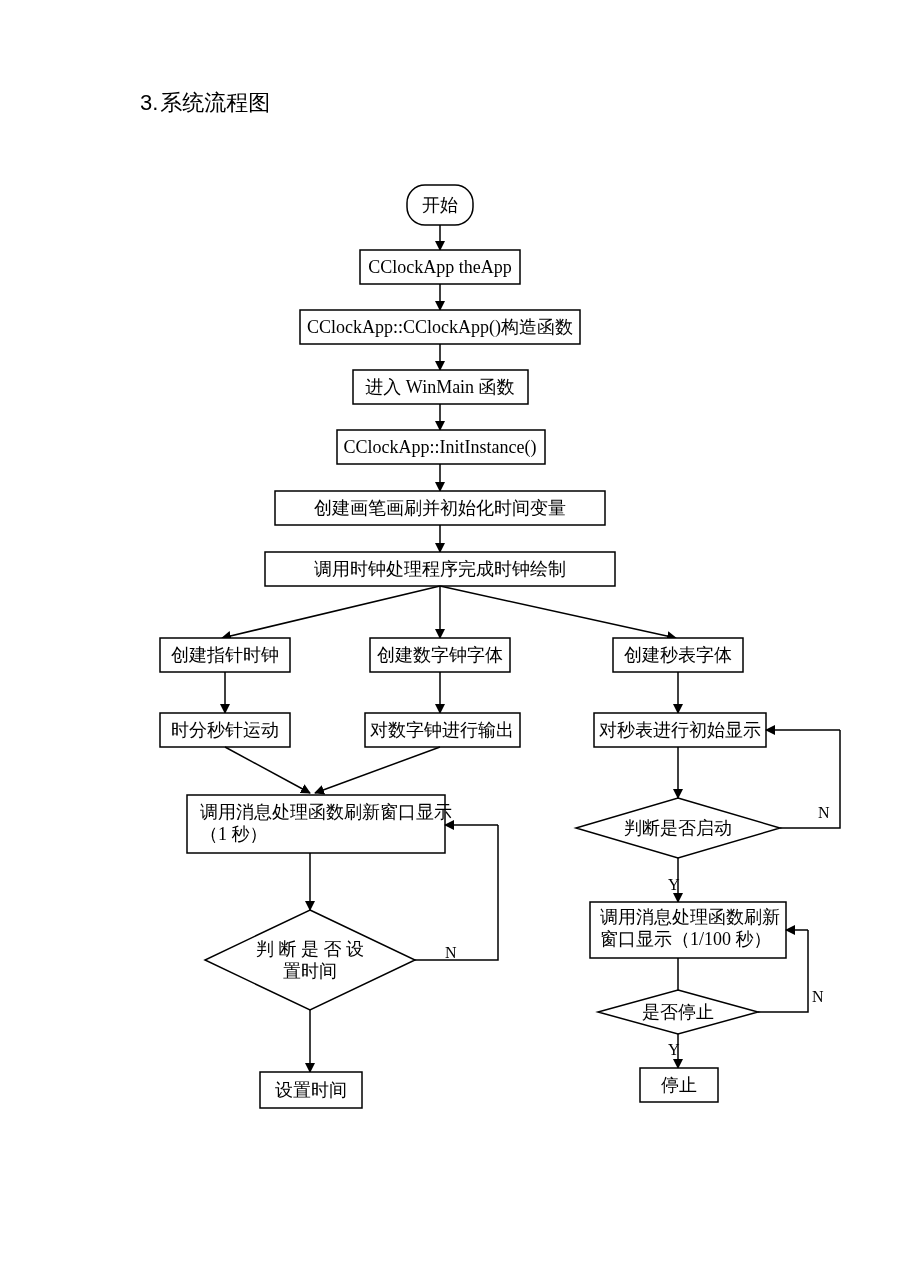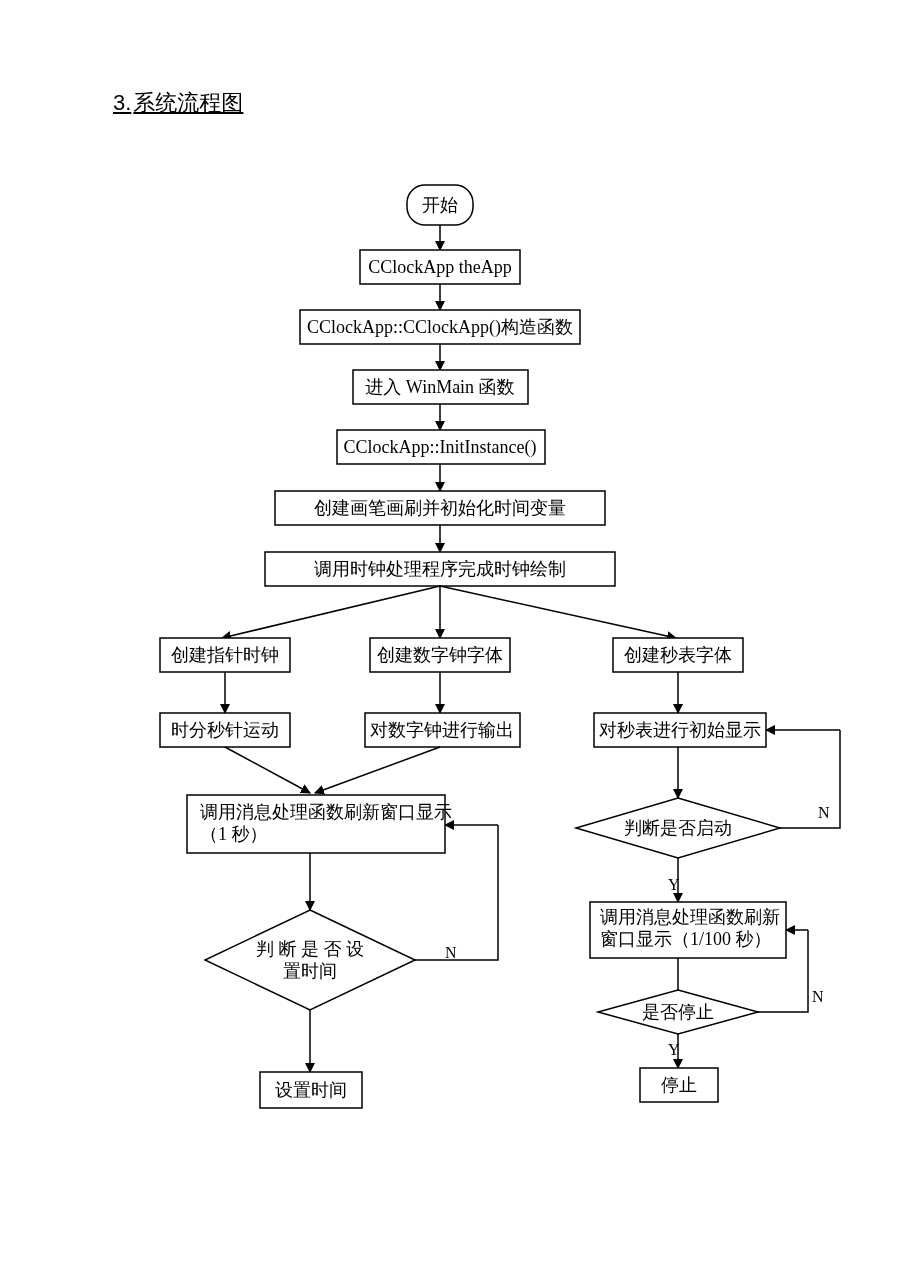--- a/index.html
+++ b/index.html
@@ -42,21 +42,21 @@
   }
   .edge-label {
     font-size: 16px;
     font-family: "Times New Roman", serif;
   }
 </style>
 </head>
 <body>
 <div class="page">
 
-<div class="heading" style="left:113px; top:88px;text-decoration:underline;">
+<div class="heading" style="left:140px; top:88px;">
   <span class="num">3.</span><span>系统流程图</span>
 </div>
 
 <svg xmlns="http://www.w3.org/2000/svg">
   <defs>
     <marker id="ah" markerWidth="12" markerHeight="12" refX="9" refY="5" orient="auto" markerUnits="userSpaceOnUse">
       <path d="M0,0 L10,5 L0,10 Z" fill="#000"></path>
     </marker>
   </defs>
 

